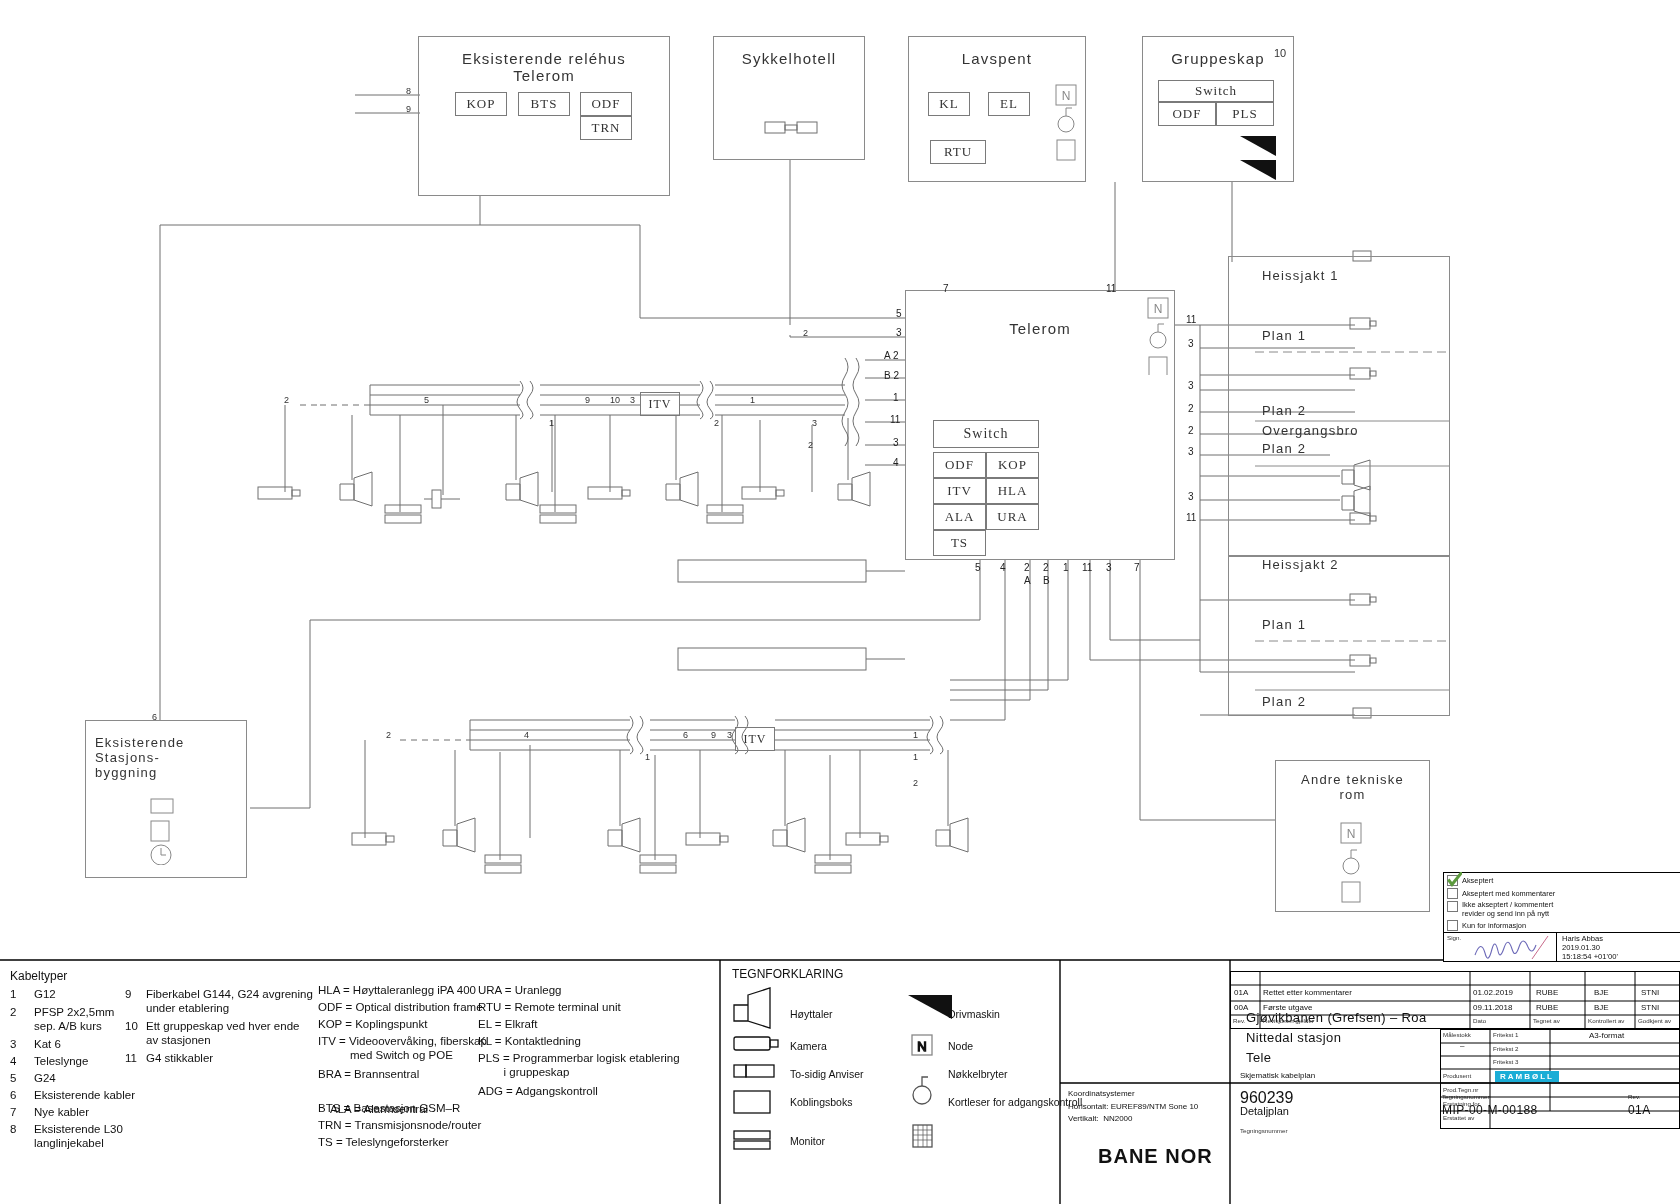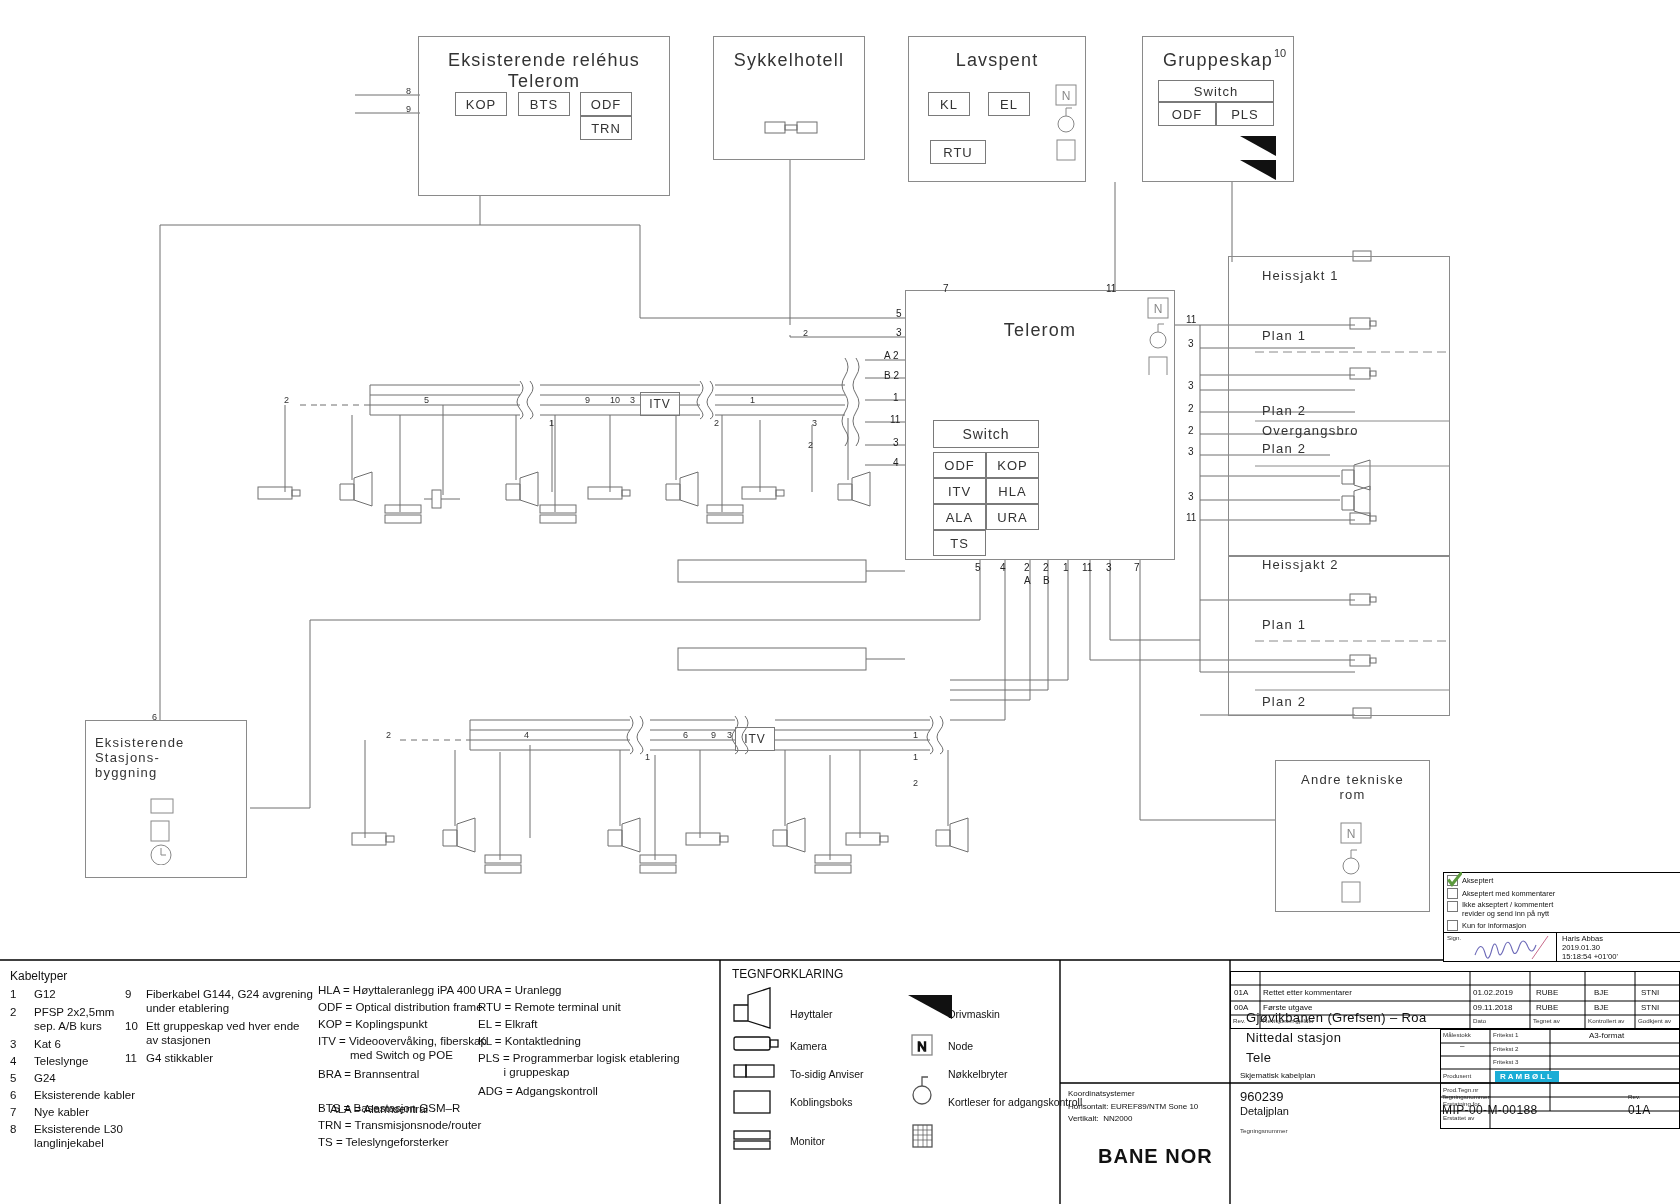--- a/index.html
+++ b/index.html
@@ -7,26 +7,26 @@
        font-family:"Liberation Sans", sans-serif;color:#000;overflow:hidden;}
   .sheet{position:absolute;left:0;top:0;width:1680px;height:1204px;}
   svg.layer{position:absolute;left:0;top:0;width:1680px;height:1204px;}
   .abs{position:absolute;}
 
   
   .bx{position:absolute;border:1px solid #8a8a8a;box-sizing:border-box;background:transparent;}
   .lbl{position:absolute;white-space:pre;font-family:"Liberation Sans",sans-serif;}
 
   
-  .room{font-size:18px;letter-spacing:1.2px;color:#333;text-align:center;}
+  .room{font-size:15px;letter-spacing:1.2px;color:#333;text-align:center;}
   .room.small{font-size:13px;}
   
   .mod{position:absolute;border:1px solid #7a7a7a;box-sizing:border-box;
        display:flex;align-items:center;justify-content:center;
-       font-size:13px;letter-spacing:1px;color:#333;}
+       font-size:13px;letter-spacing:1px;color:#333;font-family:Liberation Serif, serif;}
   .num{position:absolute;font-size:9px;color:#333;}
   .numb{position:absolute;font-size:10px;color:#222;}
 
   
   .legend-wrap{position:absolute;left:0;top:955px;width:1680px;height:249px;}
   .leg-txt{font-size:11.5px;color:#111;white-space:pre;line-height:1.22;}
   .leg-head{font-size:12px;color:#111;}
   .leg-sym{font-size:10.5px;color:#111;}
   .tb{font-size:9px;color:#111;}
   .tb-s{font-size:6.2px;color:#333;}
@@ -552,21 +552,21 @@
     <div class="lbl leg-sym" style="left:948px;top:141px;">Kortleser for adgangskontroll</div>
 
     <div class="lbl tb-m" style="left:1068px;top:134px;">Koordinatsystemer</div>
     <div class="lbl tb-m" style="left:1068px;top:147px;">Horisontalt: EUREF89/NTM Sone 10</div>
     <div class="lbl tb-m" style="left:1068px;top:159px;">Vertikalt:  NN2000</div>
     <div class="lbl banenor" style="left:1098px;top:190px;">BANE NOR</div>
 
     <div class="lbl tb-big" style="left:1246px;top:55px;">Gjøvikbanen (Grefsen) – Roa</div>
     <div class="lbl tb-big" style="left:1246px;top:75px;">Nittedal stasjon</div>
     <div class="lbl tb-big" style="left:1246px;top:95px;">Tele</div>
-    <div class="lbl tb" style="left:1240px;top:134px;font-size:13px;">960239</div>
+    <div class="lbl tb" style="left:1240px;top:134px;font-size:16px;">960239</div>
     <div class="lbl tb" style="left:1240px;top:150px;font-size:11px;">Detaljplan</div>
     <div class="lbl tb-big" style="left:1442px;top:148px;font-size:12px;">MIP-00-M-00188</div>
     <div class="lbl tb-big" style="left:1628px;top:148px;font-size:12px;">01A</div>
     <div class="lbl tb-s" style="left:1442px;top:138px;">Tegningsnummer</div>
     <div class="lbl tb-s" style="left:1628px;top:138px;">Rev.</div>
     <div class="lbl tb-m" style="left:1240px;top:116px;">Skjematisk kabelplan</div>
     <div class="lbl tb-s" style="left:1240px;top:172px;">Tegningsnummer</div>
 
     <svg class="abs" style="left:1230px;top:16px;width:450px;height:58px;" viewBox="0 0 450 58">
       <g stroke="#000" stroke-width="1" fill="none">

